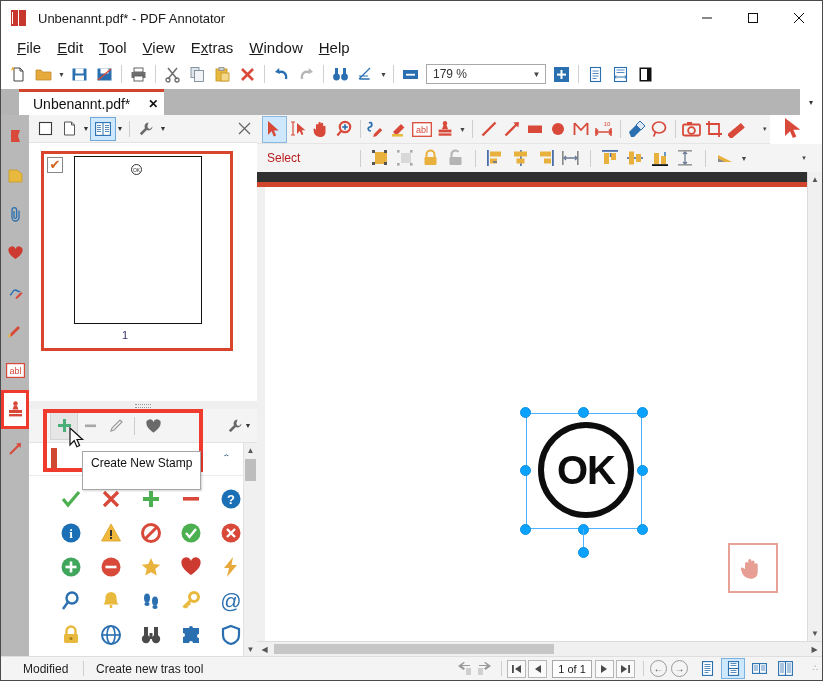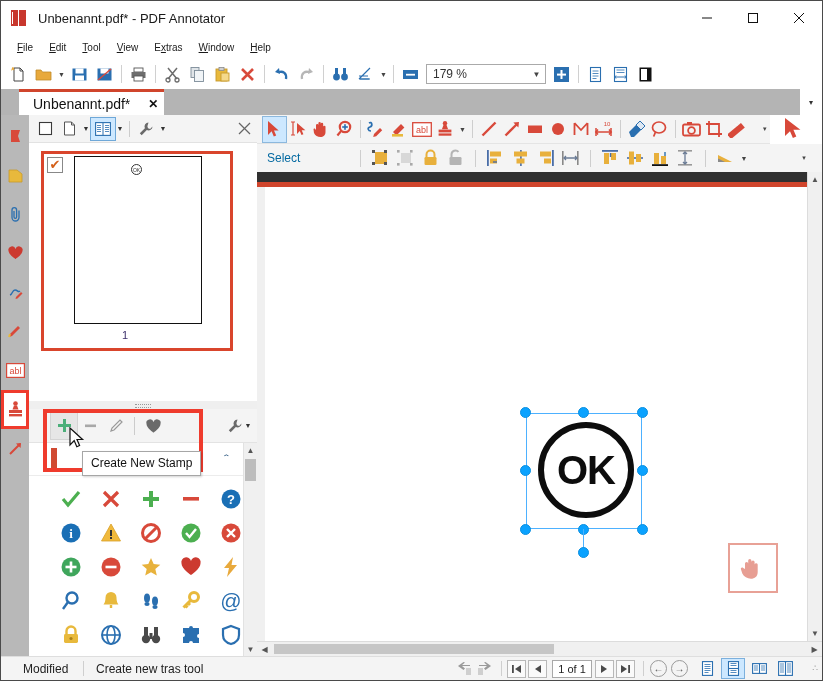--- a/index.html
+++ b/index.html
@@ -39,21 +39,21 @@
   .winbtn {
     width: 46px; height: 34px; display: flex; align-items: center; justify-content: center;
     font-size: 13px; color: #111;
   }
 
   
   .menubar {
     height: 24px; background: #ffffff; display: flex; align-items: center;
     padding-left: 8px; flex: 0 0 24px;
   }
-  .menu-item { padding: 3px 8px; font-size: 10px; color: #1a1a1a; }
+  .menu-item { padding: 3px 8px; font-size: 15px; color: #1a1a1a; }
   .menu-item u { text-decoration: underline; }
 
   
   .maintoolbar {
     height: 30px; background: #ffffff; display: flex; align-items: center;
     padding-left: 5px; flex: 0 0 30px; gap: 0px;
   }
   .tb { width: 25px; height: 24px; display: flex; align-items: center; justify-content: center; }
   .tb-sep { width: 1px; height: 18px; background: #d0d0d0; margin: 0 4px; }
   .tb-caret { width: 11px; height: 24px; display: flex; align-items: center; justify-content: center;
@@ -189,21 +189,21 @@
   .pvs-dn { position: absolute; bottom: 0; left: 0; right: 0; }
   .pvs-thumb { position: absolute; top: 16px; left: 1px; right: 1px; height: 22px; background: #bdbdbd; }
 
   
   .hl-stamptool {
     position: absolute; left: 14px; top: 0px; width: 160px; height: 63px;
     border: 4px solid #ef3b2d; pointer-events: none; z-index: 6;
   }
   .tooltip {
     position: absolute; left: 53px; top: 42px; background: #fff;
-    border: 1px solid #a6a6a6; padding: 4px 8px 5px 8px; font-size: 12px;
+    border: 1px solid #a6a6a6; padding: 4px 8px 19px 8px; font-size: 12px;
     color: #111; z-index: 8; box-shadow: 1px 1px 2px rgba(0,0,0,.18); white-space: nowrap;
   }
   .cursor-arrow { position: absolute; left: 40px; top: 18px; z-index: 9; }
 
   
   .docarea { flex: 1; display: flex; flex-direction: column; min-width: 0; background: #f0f0f0; }
   .anntoolbar {
     height: 29px; background: #f4f4f4; display: flex; align-items: center;
     padding-left: 6px; border-bottom: 1px solid #e4e4e4;
   }
@@ -212,21 +212,21 @@
   .at-sep { width: 1px; height: 18px; background: #cecece; margin: 0 4px; }
   .at-caret { width: 12px; height: 25px; display:flex;align-items:center;justify-content:center;
     font-size: 7px; color: #444; }
   .at-bigarrow { width: 56px; height: 29px; background: #fff; display: flex;
     align-items: center; justify-content: center; }
 
   .ctxtoolbar {
     height: 28px; background: #f4f4f4; display: flex; align-items: center;
     padding-left: 10px;
   }
-  .ctx-label { font-size: 12px; color: #0369a1; width: 86px; }
+  .ctx-label { font-size: 12px; color: #b91c1c; width: 86px; }
   .ctx-sep { width: 1px; height: 17px; background: #cecece; margin: 0 7px; }
   .ctx { width: 25px; height: 24px; display: flex; align-items: center; justify-content: center; }
   .ctx-end { margin-left: auto; display: flex; align-items: center; }
 
   .canvaswrap { flex: 1; position: relative; min-height: 0; display: flex; }
   .canvas-outer { flex: 1; position: relative; overflow: hidden; background: #f0f0f0; }
   .dark-strip { position: absolute; left: 0; top: 0; right: 0; height: 10px; background: #303030; }
   .red-strip { position: absolute; left: 0; top: 10px; right: 0; height: 5px; background: #d0452c; }
   .page-sheet {
     position: absolute; left: 8px; top: 15px; right: 0; bottom: 0; background: #fff;

